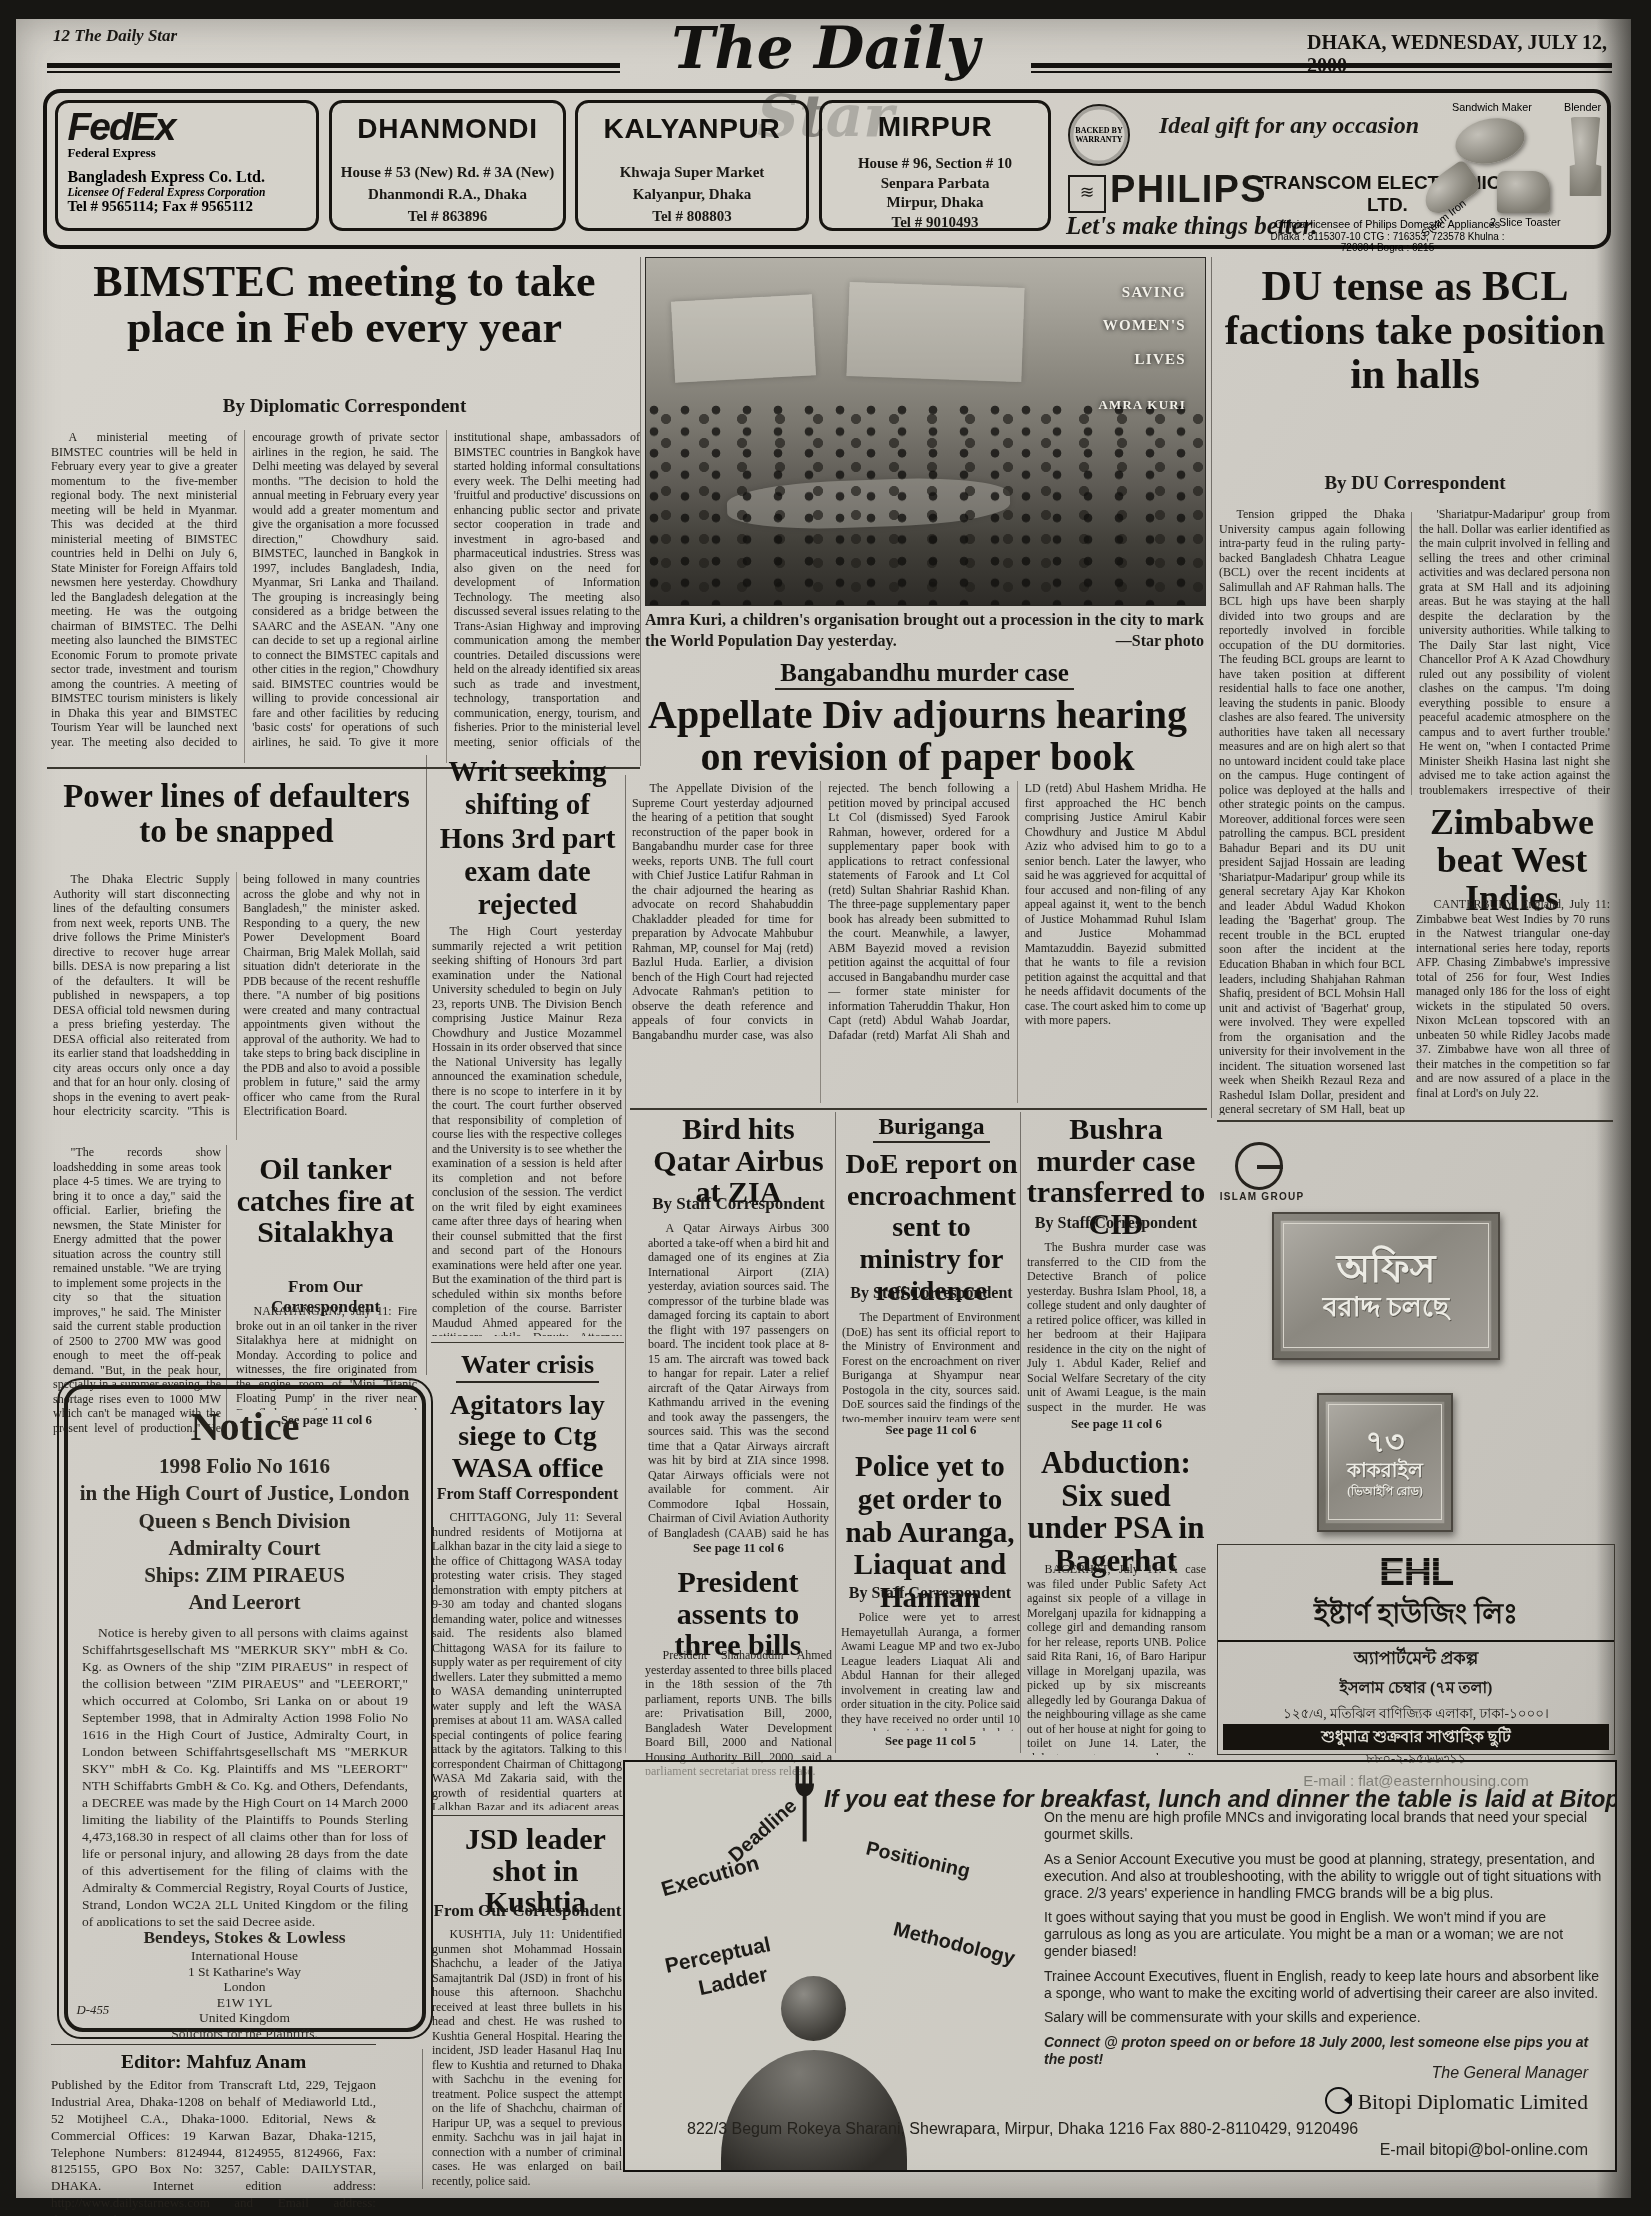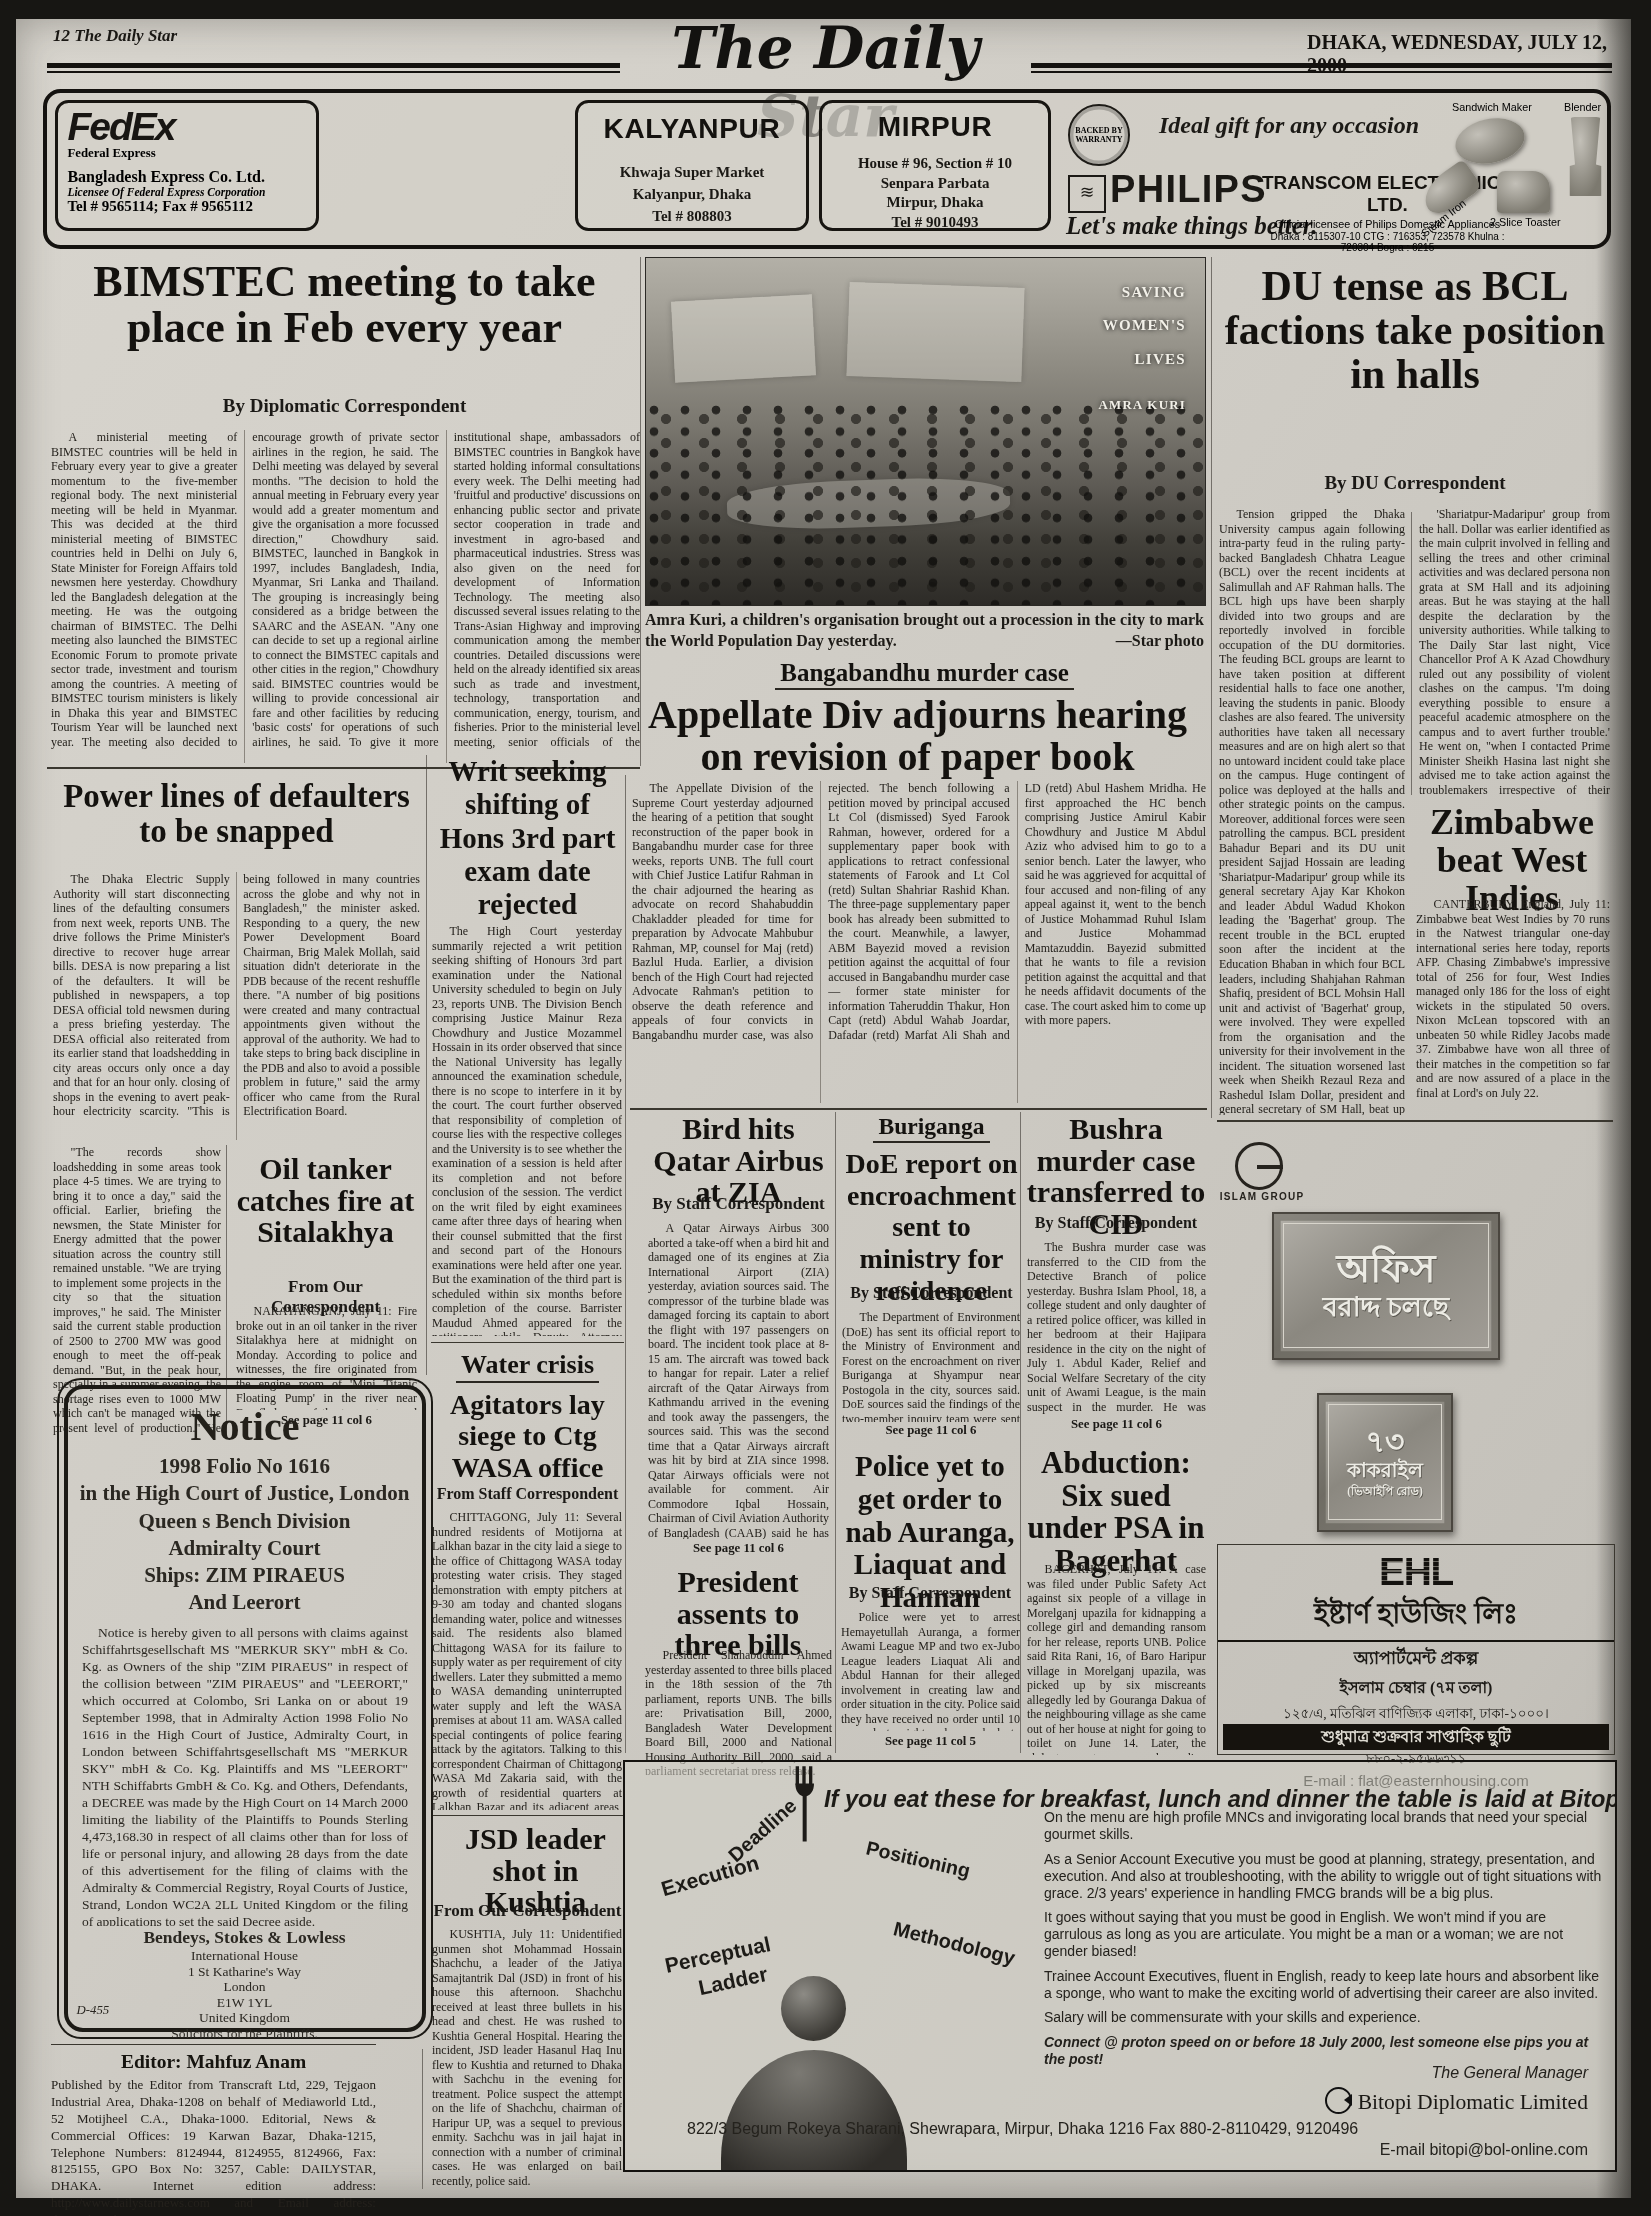--- a/index.html
+++ b/index.html
@@ -78,20 +78,26 @@
 <div class="abs adbar" style="left:43px;top:89px;width:1560px;height:152px;">
 
   <div class="abs adbox" style="left:8px;top:7.4px;width:264px;height:131px;text-align:left;padding:4px 9.4px;box-sizing:border-box;">
     <div class="sans" style="font-size:39px;font-weight:900;font-style:italic;letter-spacing:-2px;color:#181613;line-height:1;">FedEx</div>
     <div style="font-size:12.8px;font-weight:700;">Federal Express</div>
     <div style="font-size:16px;font-weight:700;margin-top:6.7px;">Bangladesh Express Co. Ltd.</div>
     <div style="font-size:11.5px;font-style:italic;font-weight:700;">Licensee Of Federal Express Corporation</div>
     <div style="font-size:15px;font-weight:700;">Tel # 9565114; Fax  # 9565112</div>
   </div>
 
+  <div class="abs adbox" style="left:282px;top:7.4px;width:237px;height:131px;padding-top:9.4px;box-sizing:border-box;">
+    <div class="adbox-title">DHANMONDI</div>
+    <div class="adbox-line" style="margin-top:17.5px;">House # 53 (New) Rd. # 3A (New)</div>
+    <div class="adbox-line">Dhanmondi R.A., Dhaka</div>
+    <div class="adbox-line">Tel # 863896</div>
+  </div>
   <div class="abs adbox" style="left:528px;top:7.4px;width:234px;height:131px;padding-top:9.4px;box-sizing:border-box;">
     <div class="adbox-title">KALYANPUR</div>
     <div class="adbox-line" style="margin-top:17.5px;">Khwaja Super Market</div>
     <div class="adbox-line">Kalyanpur, Dhaka</div>
     <div class="adbox-line">Tel # 808803</div>
   </div>
   <div class="abs adbox" style="left:772px;top:7.4px;width:232px;height:131px;padding-top:8px;box-sizing:border-box;">
     <div class="adbox-title">MIRPUR</div>
     <div class="adbox-line" style="margin-top:10.8px;line-height:1.3;">House # 96, Section # 10</div>
     <div class="adbox-line" style="line-height:1.3;">Senpara Parbata</div>

